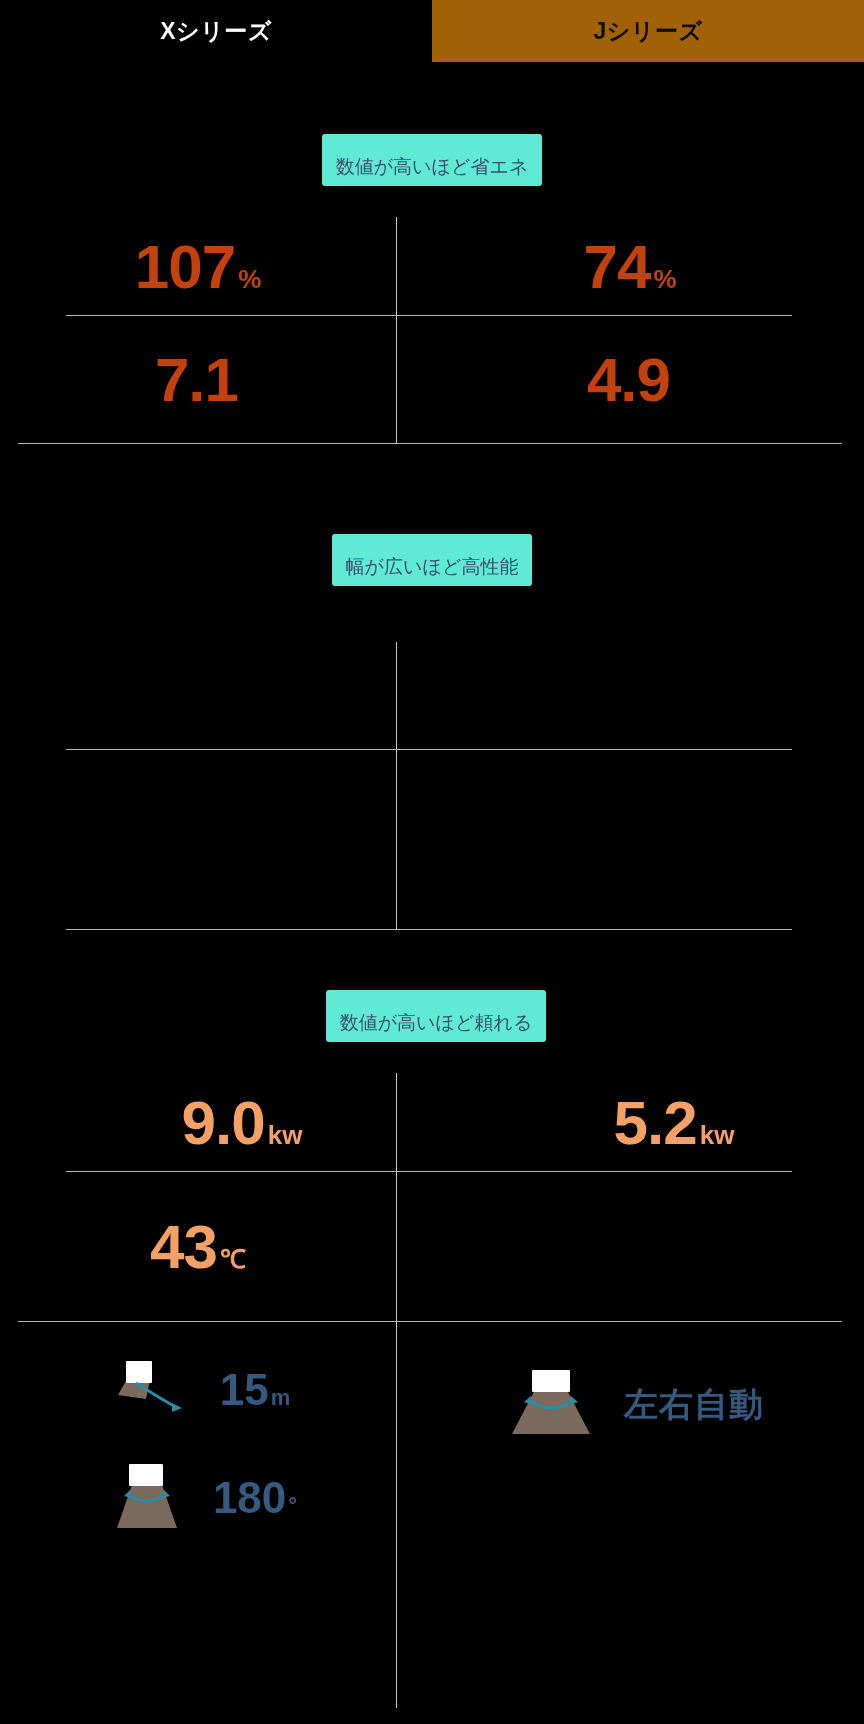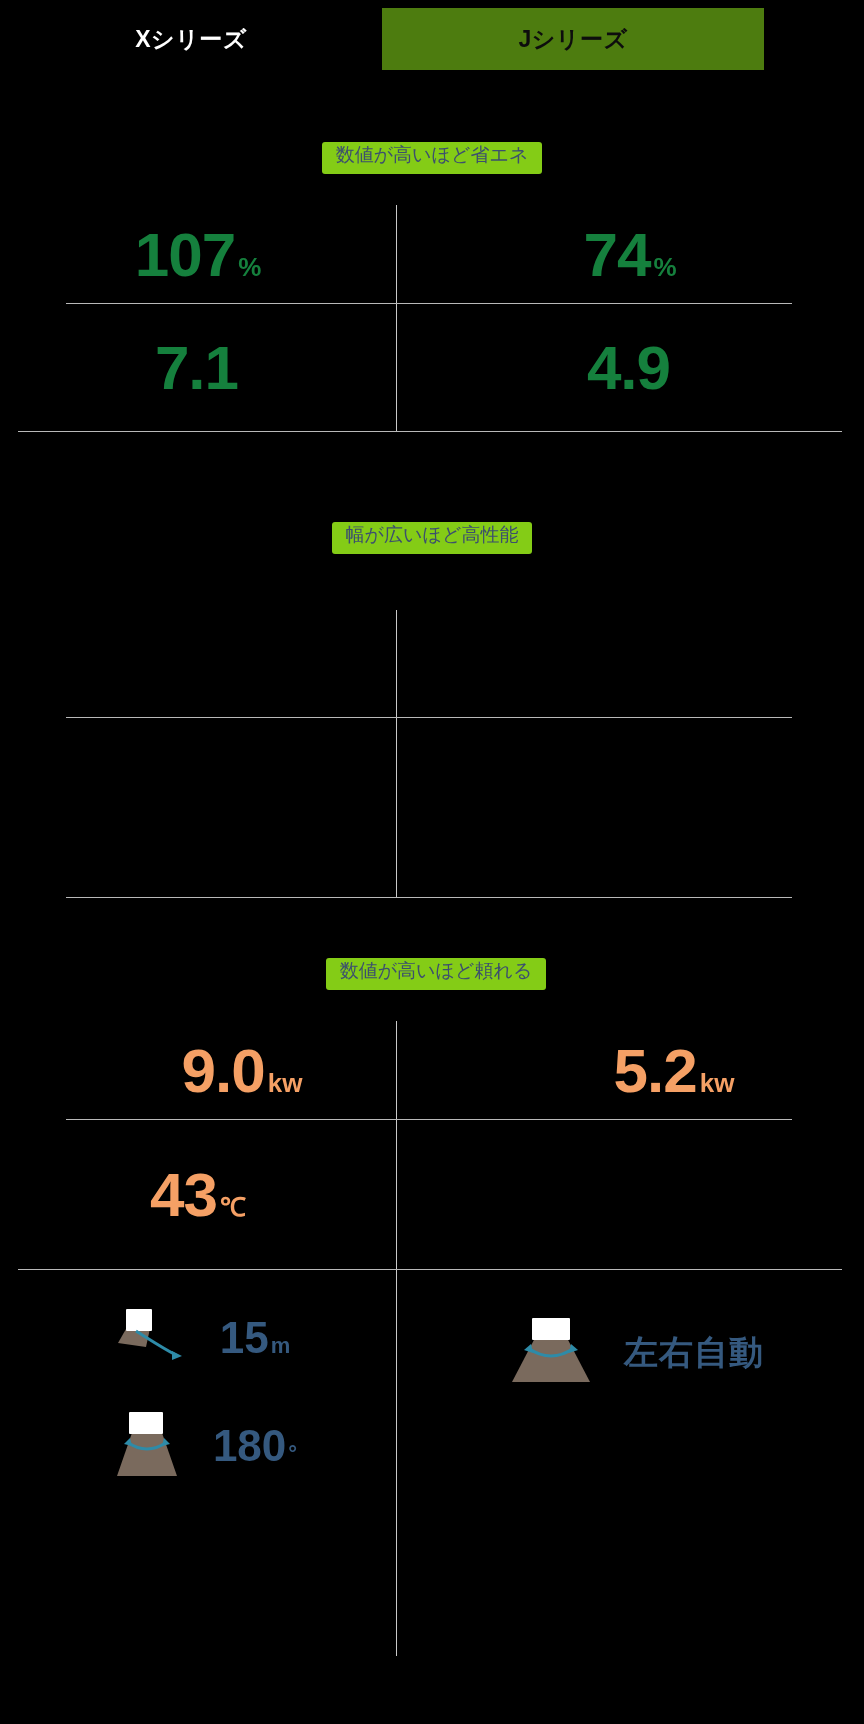--- a/index.html
+++ b/index.html
@@ -5,39 +5,39 @@
   * { box-sizing: border-box; margin: 0; padding: 0; }
   html, body {
     width: 864px; height: 1724px;
     background: #000;
     font-family: "Liberation Sans", "DejaVu Sans", sans-serif;
     overflow: hidden;
   }
   .page { position: relative; width: 864px; height: 1724px; background:#000; }
 
   
-  .tabs { display: flex; width: 764px; height: 62px; margin-top: 8px; }
+  .tabs { display: flex; width: 864px; height: 62px; }
   .tab {
     flex: 1 1 50%;
     display: flex; align-items: center; justify-content: center;
     font-size: 23px; font-weight: 700; letter-spacing: .5px;
     cursor: pointer; user-select: none;
   }
   .tab.active   { background: #000; color: #ffffff; }
-  .tab.inactive { background: #4d7c0f; color: #0d0d0d; }
+  .tab.inactive { background: #a16207; color: #0d0d0d; }
 
   
   .section { position: relative; width: 864px; }
   .badge-wrap { display: flex; justify-content: center; }
   .badge {
-    background: #84cc16;
+    background: #5eead4;
     color: #3c4f6e;
     font-size: 19px;
     line-height: 1;
-    padding: 3px 14px 10px;
+    padding: 23px 14px 10px;
     border-radius: 3px;
     white-space: nowrap;
     font-weight: 400;
   }
 
   .grid { position: relative; width: 864px; }
   .vline {
     position: absolute; top: 0; bottom: 0; left: 396px;
     width: 1px; background: #c9c9c9;
   }
@@ -64,21 +64,21 @@
   
   .value {
     font-family: "Liberation Sans Narrow", "Liberation Sans", sans-serif;
     font-weight: 700;
     line-height: 1;
     white-space: nowrap;
     display: inline-flex; align-items: baseline;
   }
   .value .num { font-size: 62px; letter-spacing: -1px; }
   .value .unit { font-size: 26px; margin-left: 3px; font-weight: 700; }
-  .value.green  { color: #15803d; }
+  .value.green  { color: #c2410c; }
   .value.orange { color: #f5a065; }
 
   
   .icon-row {
     display: flex; align-items: center; justify-content: center; gap: 18px;
   }
   .icon-label {
     color: #35597f;
     font-family: "Liberation Sans Narrow","Liberation Sans", sans-serif;
     font-weight: 700;

